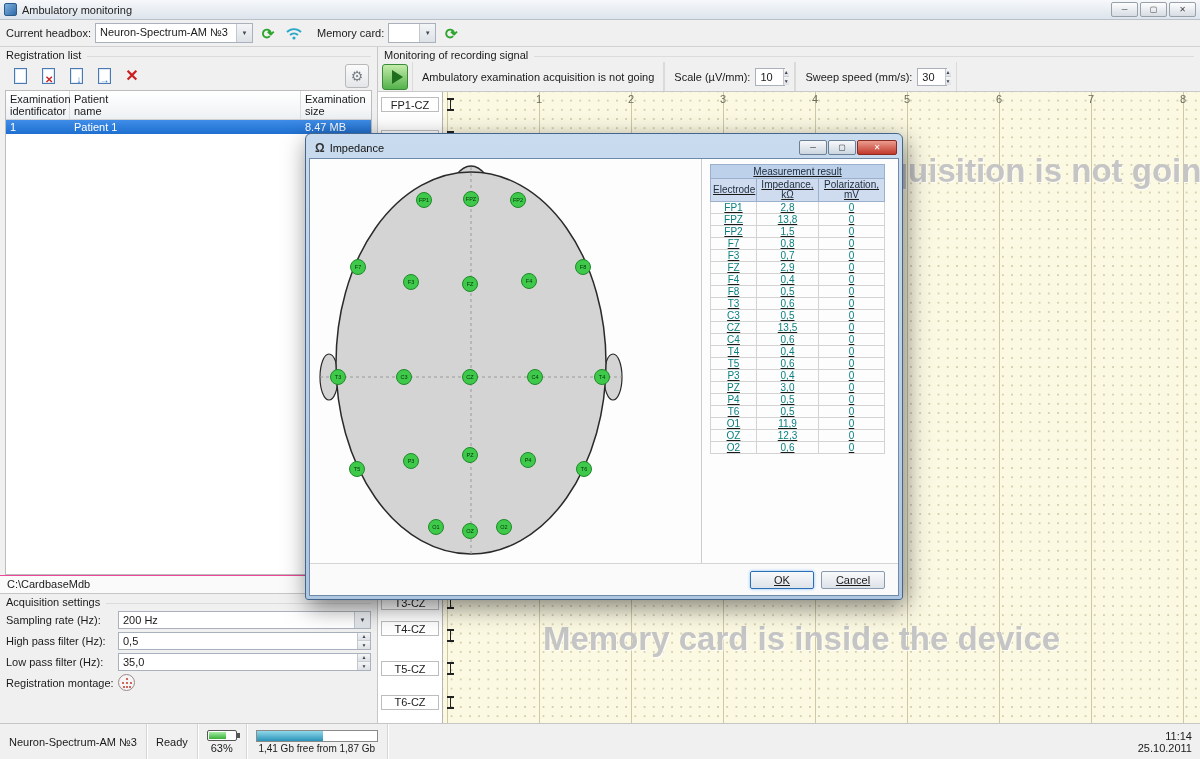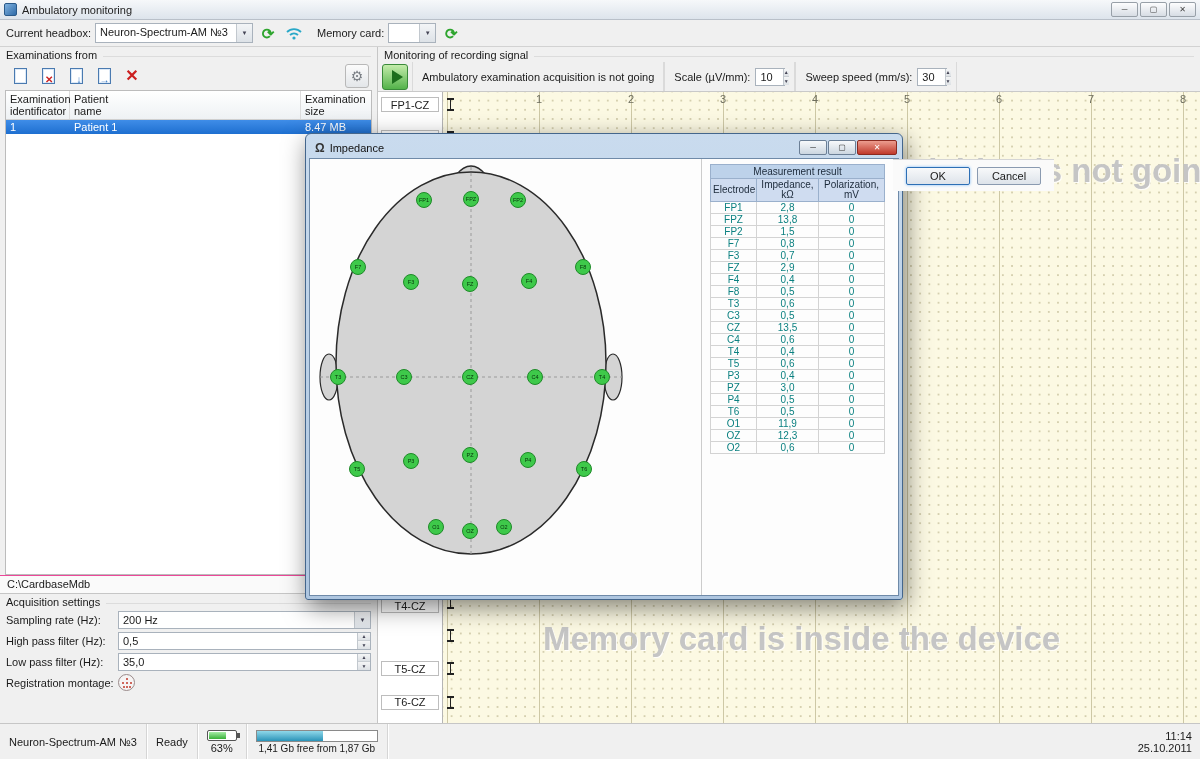--- a/index.html
+++ b/index.html
@@ -102,21 +102,21 @@
   
   .dialog { position:absolute; left:305px; top:133px; width:598px; height:467px; z-index:20;
     background:linear-gradient(#c9dbee,#aec6e0); border:1px solid #44668c; border-radius:6px 6px 3px 3px;
     box-shadow:3px 7px 24px rgba(0,0,0,.5); padding:3px; display:flex; flex-direction:column; }
   .dlg-title { height:21px; display:flex; align-items:center; padding:0 2px 0 6px; }
   .omega-icon { font-size:12px; font-weight:bold; color:#333; line-height:1; }
   .dlg-title .ttl { flex:1; margin-left:5px; color:#111; }
   .dlg-btn { width:28px; height:15px; border:1px solid #6b7f96; border-radius:2px; margin-left:1px;
     background:linear-gradient(#f7f9fb,#ccd6e0); display:flex; align-items:center; justify-content:center; font-size:8px; color:#333; }
   .dlg-btn.close { width:40px; background:linear-gradient(#ec9d8f,#c0392b); border-color:#8a2a20; color:#fff; }
-  .dlg-body { flex:1; background:#fdfdfd; border:1px solid #6f8aa8; display:flex; flex-direction:row; min-height:0; }
+  .dlg-body { flex:1; background:#fdfdfd; border:1px solid #6f8aa8; display:flex; flex-direction:column; min-height:0;text-decoration:underline; }
   .dlg-main { flex:1; display:flex; min-height:0; }
   .head-panel { width:392px; border-right:1px solid #cccccc; position:relative; }
   .head-panel svg { display:block; }
   .imp-panel { flex:1; padding:5px 8px; }
   .imp-table { border-collapse:collapse; table-layout:fixed; width:174px; font-size:10px; }
   .imp-table th { font-weight:normal; border:1px solid #9ab0cc; color:#1c2a3a; padding:1px 2px; }
   .imp-title th { background:#bdd2ea; }
   .imp-cols th { background:#cfdcf0; line-height:10px; }
   .imp-table td { border:1px solid #d3d3d3; color:#0b8080; text-align:center; height:12px; padding:0 2px; line-height:11px; }
   .dlg-footer { height:32px; border-top:1px solid #d5d5d5; background:#fafafa; display:flex; align-items:center; justify-content:flex-end; gap:7px; padding:0 13px; }
@@ -159,21 +159,21 @@
   </div>
   <div class="tool-btn">
     <span class="refresh-glyph">⟳</span>
   </div>
 </div>
 
 <div class="content">
 
   <div class="left-panel">
     <div class="group-caption">
-      <span>Examinations from</span>
+      <span>Registration list</span>
       <span class="rule"></span>
     </div>
     <div class="exam-toolbar">
       <div class="icon-btn">
         <div class="doc"></div>
       </div>
       <div class="icon-btn">
         <div class="doc">
             <span class="doc-ov ov-red">✕</span>
           </div>
@@ -305,21 +305,21 @@
           <div class="chan-label" style="top: 204.2px;">F8-CZ</div>
           <div class="chan-label" style="top: 237.4px;">C3-CZ</div>
           <div class="chan-label" style="top: 270.6px;">C4-CZ</div>
           <div class="chan-label" style="top: 303.8px;">P3-CZ</div>
           <div class="chan-label" style="top: 337px;">PZ-CZ</div>
           <div class="chan-label" style="top: 370.2px;">P4-CZ</div>
           <div class="chan-label" style="top: 403.4px;">O1-CZ</div>
           <div class="chan-label" style="top: 436.6px;">OZ-CZ</div>
           <div class="chan-label" style="top: 469.8px;">O2-CZ</div>
           <div class="chan-label" style="top: 503px;">T3-CZ</div>
-          <div class="chan-label" style="top: 506px;">T4-CZ</div>
+          <div class="chan-label" style="top: 529px;">T4-CZ</div>
           <div class="chan-label" style="top: 569.4px;">T5-CZ</div>
           <div class="chan-label" style="top: 602.6px;">T6-CZ</div>
         </div>
       <div class="grid">
         <div class="wm wm-top">Ambulatory examination acquisition is not going</div>
         <div class="wm wm-bottom">Memory card is inside the device</div>
       <div class="cal-mark" style="top: 6px;"></div>
           <div class="cal-mark" style="top: 39.2px;"></div>
           <div class="cal-mark" style="top: 72.4px;"></div>
           <div class="cal-mark" style="top: 105.6px;"></div>

